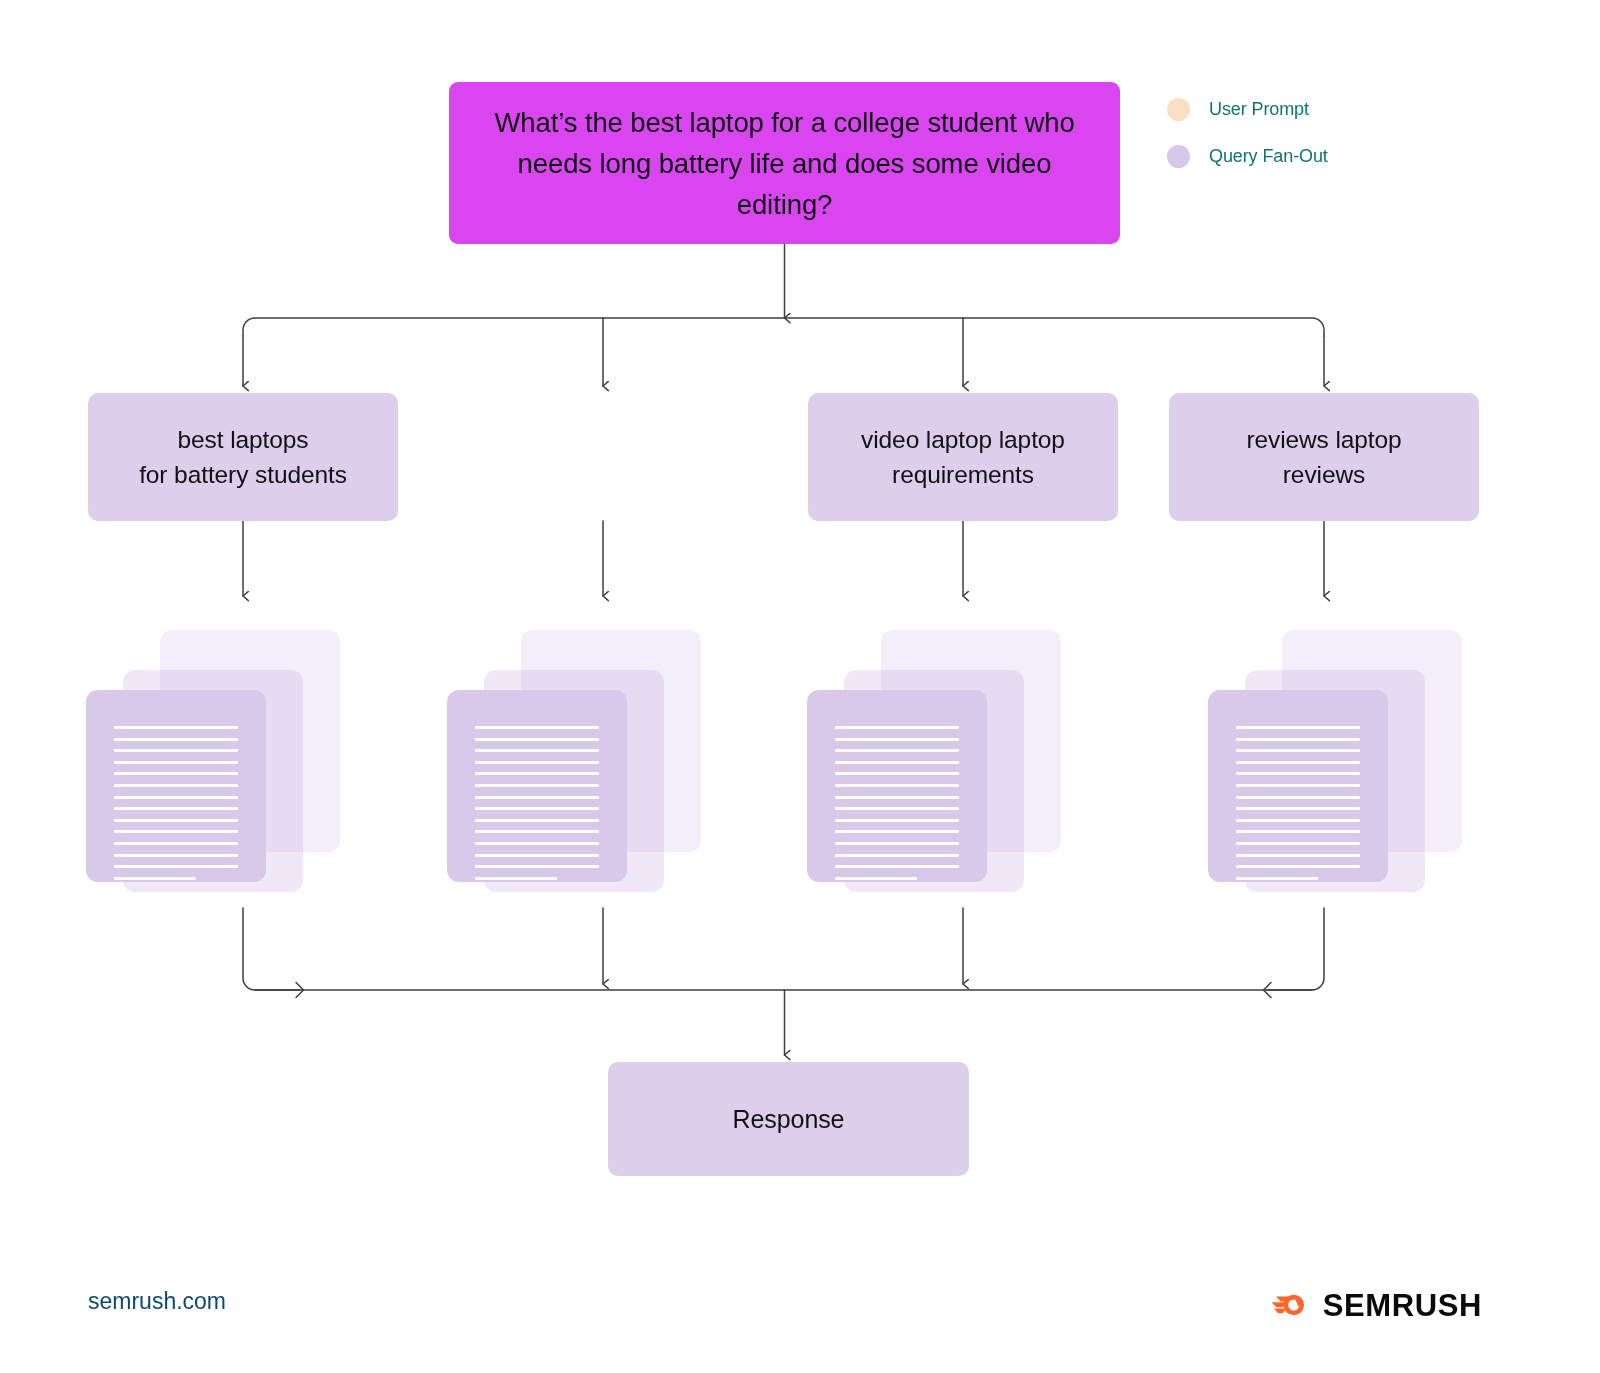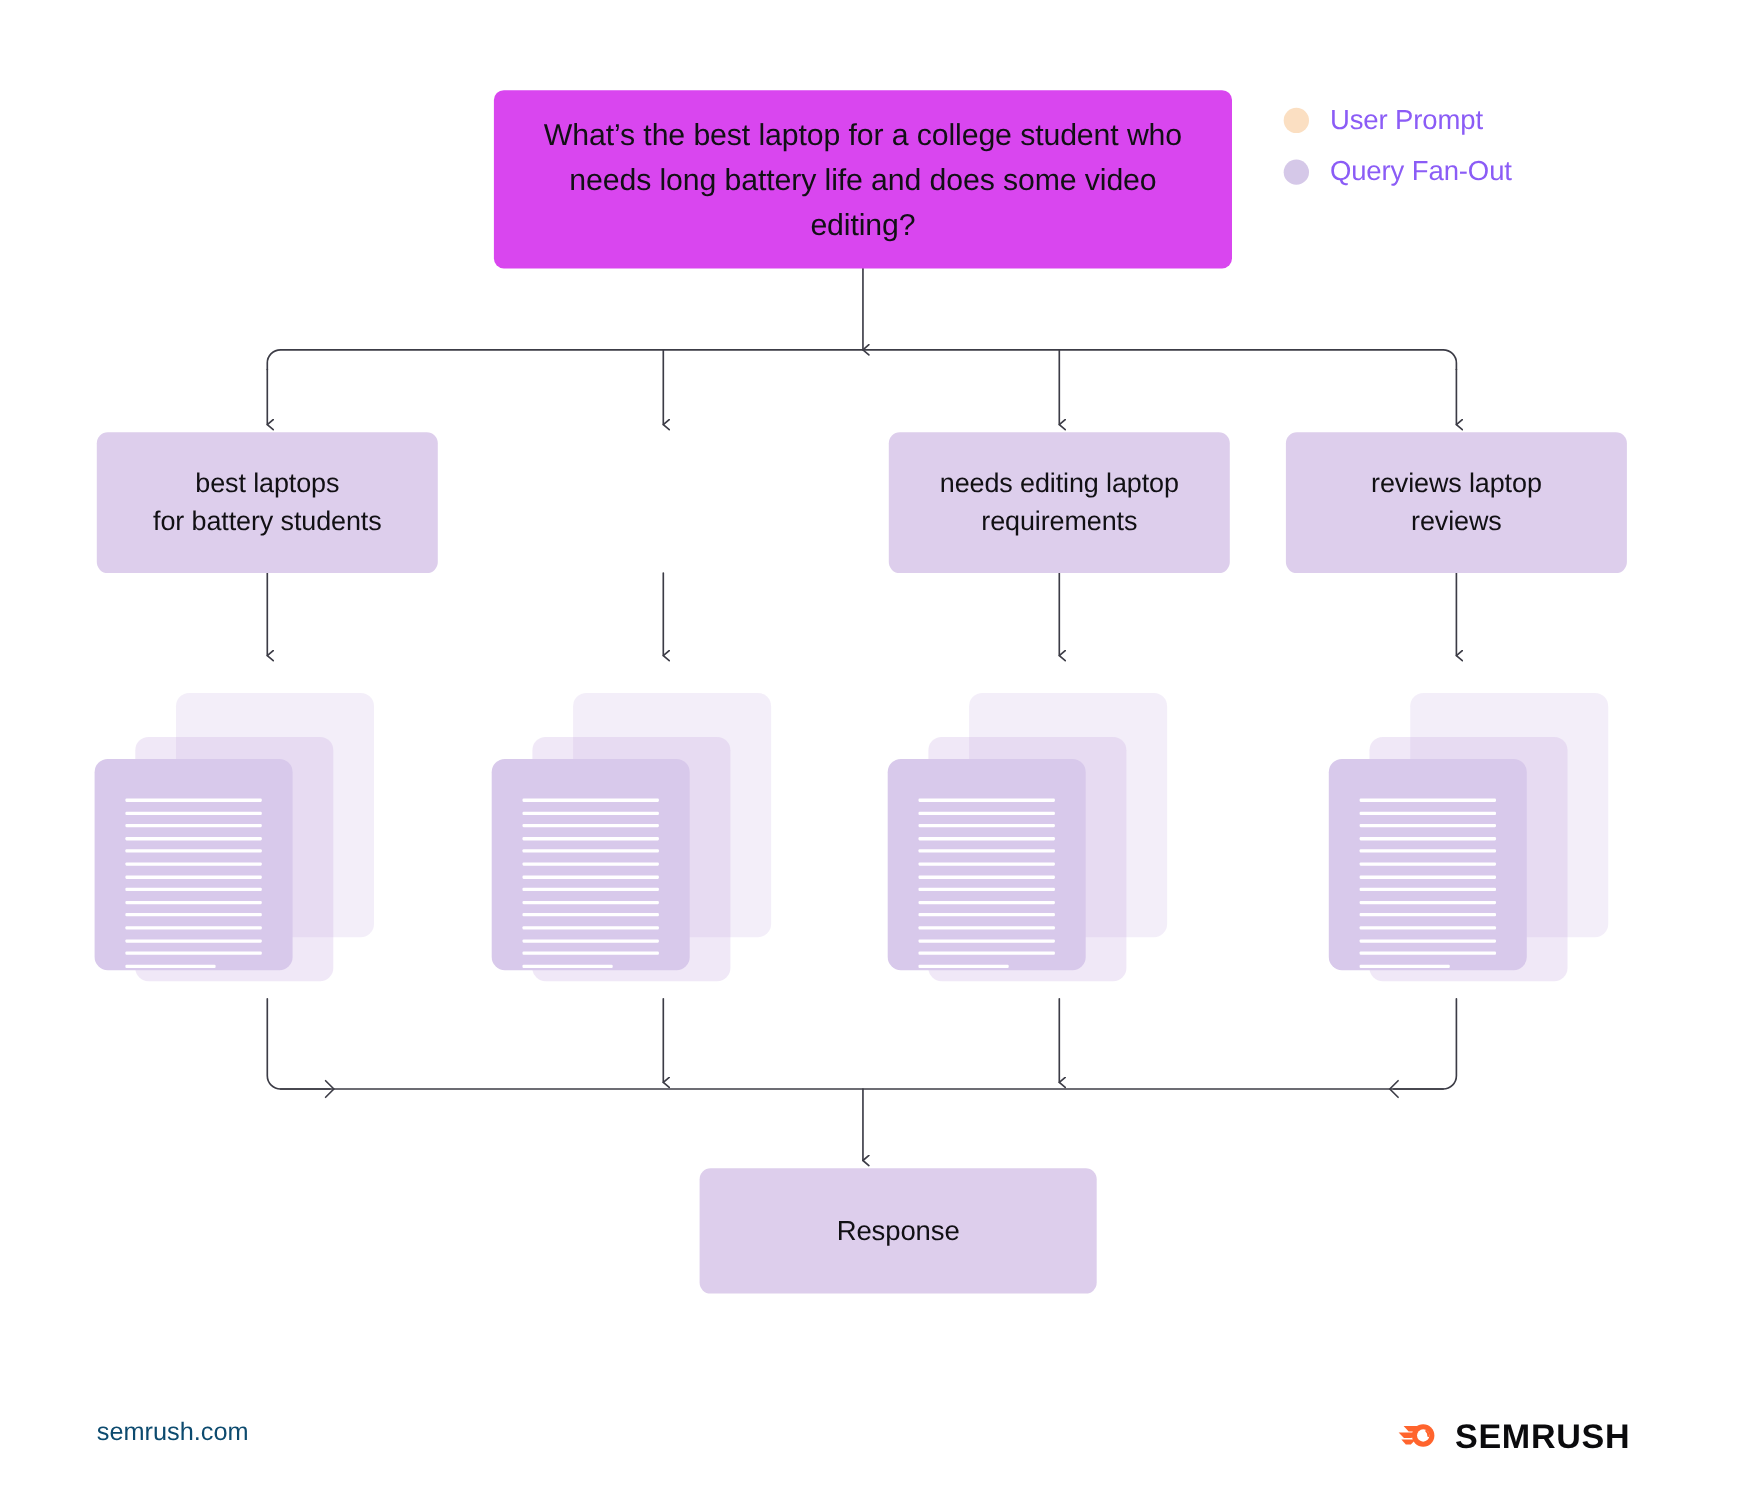--- a/index.html
+++ b/index.html
@@ -45,39 +45,39 @@
     line-height:35px;
     letter-spacing:-0.1px;
     padding:0 24px;
   }
   .fan-1{left:88px;}
   .fan-2{left:448px;}
   .fan-3{left:808px;}
   .fan-4{left:1169px;}
 
   .response-box{
-    left:636px;top:1062px;width:361px;height:114px;
+    left:608px;top:1062px;width:361px;height:114px;
     background:#DDCEEC;
     font-size:25px;
     letter-spacing:-0.1px;
   }
 
   
   .legend{position:absolute;left:1167px;top:86px;}
   .legend-row{display:flex;align-items:center;height:47px;}
   .legend-dot{
     width:23px;height:23px;border-radius:50%;
     flex:0 0 23px;
   }
   .dot-prompt{background:#FBDFC2;}
   .dot-fanout{background:#D5C8E8;}
   .legend-label{
     margin-left:19px;
-    font-size:25px;
-    color:#8b5cf6;
+    font-size:18px;
+    color:#0f766e;
     letter-spacing:-0.1px;
     white-space:nowrap;
   }
 
   
   .docstack{position:absolute;width:268px;height:262px;}
   .ds-1{left:86px;top:622px;}
   .ds-2{left:447px;top:622px;}
   .ds-3{left:807px;top:622px;}
   .ds-4{left:1208px;top:622px;}
@@ -175,21 +175,21 @@
   </div>
 
   <div class="node fan-box fan-1">
     <span>
       <span>best laptops</span><br>
       <span>for battery students</span>
     </span>
   </div>
   <div class="node fan-box fan-3">
     <span>
-      <span>needs editing laptop</span><br>
+      <span>video laptop laptop</span><br>
       <span>requirements</span>
     </span>
   </div>
   <div class="node fan-box fan-4">
     <span>
       <span>reviews laptop</span><br>
       <span>reviews</span>
     </span>
   </div>
 

